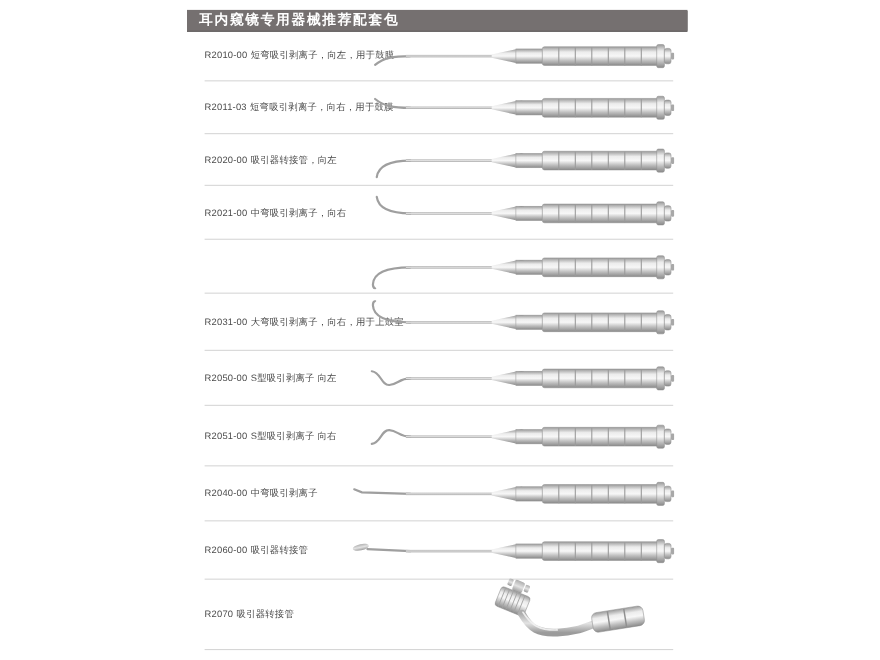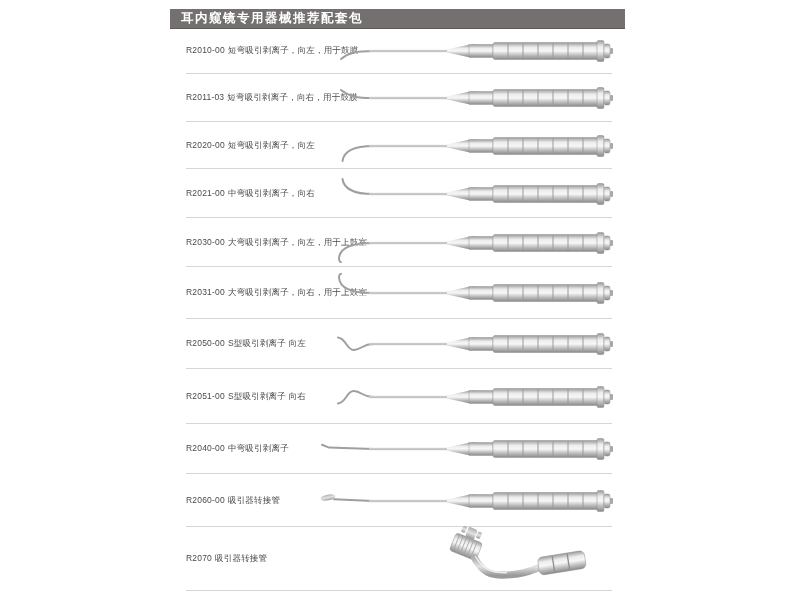--- a/index.html
+++ b/index.html
@@ -108,21 +108,21 @@
       </g>
       <rect x="284" y="9.5" width="7" height="21" rx="1.5" fill="url(#gHandle)" stroke="#8d8d8d" stroke-width="0.5"></rect>
       <rect x="291" y="13" width="6" height="14" rx="2" fill="url(#gHandle)" stroke="#8d8d8d" stroke-width="0.5"></rect>
       <rect x="297" y="17" width="3" height="6" rx="1" fill="#a8a8a8"></rect>
     </svg>
 
   </div>
 
   <div class="row" style="height: 47px;">
     <div class="label">
-      <span class="code">R2020-00</span><span class="desc">短弯吸引剥离子，向左</span>
+      <span class="code">R2020-00</span><span class="desc">吸引器转接管，向左</span>
     </div>
 
     <svg class="inst" viewBox="0 0 300 40">
       <path class="tip" d="M60,20 C42,20 31,24 29.5,35" fill="none" stroke="#9f9f9f" stroke-width="2" stroke-linecap="round"></path>
       <ellipse class="blade" cx="15" cy="16.5" rx="7.5" ry="2.9" fill="url(#gShaft)" transform="rotate(-12 15 16.5)" visibility="hidden"></ellipse>
       <rect x="56" y="18.9" width="80" height="2.2" fill="url(#gShaft)"></rect>
       <polygon points="134,18.6 156,13.8 156,26.2 134,21.4" fill="url(#gHandle)"></polygon>
       <ellipse cx="161" cy="16.2" rx="3.4" ry="2.7" fill="#7a7a7a"></ellipse>
       <rect x="156" y="13.5" width="24" height="13" fill="url(#gHandle)" stroke="#979797" stroke-width="0.5"></rect>
       <rect x="180" y="11.5" width="106" height="17" rx="2" fill="url(#gHandle)" stroke="#909090" stroke-width="0.5"></rect>
@@ -163,23 +163,20 @@
         <line x1="270" y1="12" x2="270" y2="28.5"></line>
       </g>
       <rect x="284" y="9.5" width="7" height="21" rx="1.5" fill="url(#gHandle)" stroke="#8d8d8d" stroke-width="0.5"></rect>
       <rect x="291" y="13" width="6" height="14" rx="2" fill="url(#gHandle)" stroke="#8d8d8d" stroke-width="0.5"></rect>
       <rect x="297" y="17" width="3" height="6" rx="1" fill="#a8a8a8"></rect>
     </svg>
 
   </div>
 
   <div class="row" style="height: 49px;">
-    <div class="label">
-      <span class="code">R2030-00</span><span class="desc">大弯吸引剥离子，向左，用于上鼓室</span>
-    </div>
 
     <svg class="inst" viewBox="0 0 300 40">
       <path class="tip" d="M60,20 C38,20 26.5,25 26,35.5 C26,38 26.8,39 28,39.4" fill="none" stroke="#9f9f9f" stroke-width="2" stroke-linecap="round"></path>
       <ellipse class="blade" cx="15" cy="16.5" rx="7.5" ry="2.9" fill="url(#gShaft)" transform="rotate(-12 15 16.5)" visibility="hidden"></ellipse>
       <rect x="56" y="18.9" width="80" height="2.2" fill="url(#gShaft)"></rect>
       <polygon points="134,18.6 156,13.8 156,26.2 134,21.4" fill="url(#gHandle)"></polygon>
       <ellipse cx="161" cy="16.2" rx="3.4" ry="2.7" fill="#7a7a7a"></ellipse>
       <rect x="156" y="13.5" width="24" height="13" fill="url(#gHandle)" stroke="#979797" stroke-width="0.5"></rect>
       <rect x="180" y="11.5" width="106" height="17" rx="2" fill="url(#gHandle)" stroke="#909090" stroke-width="0.5"></rect>
       <g stroke="#9a9a9a" stroke-width="1">

